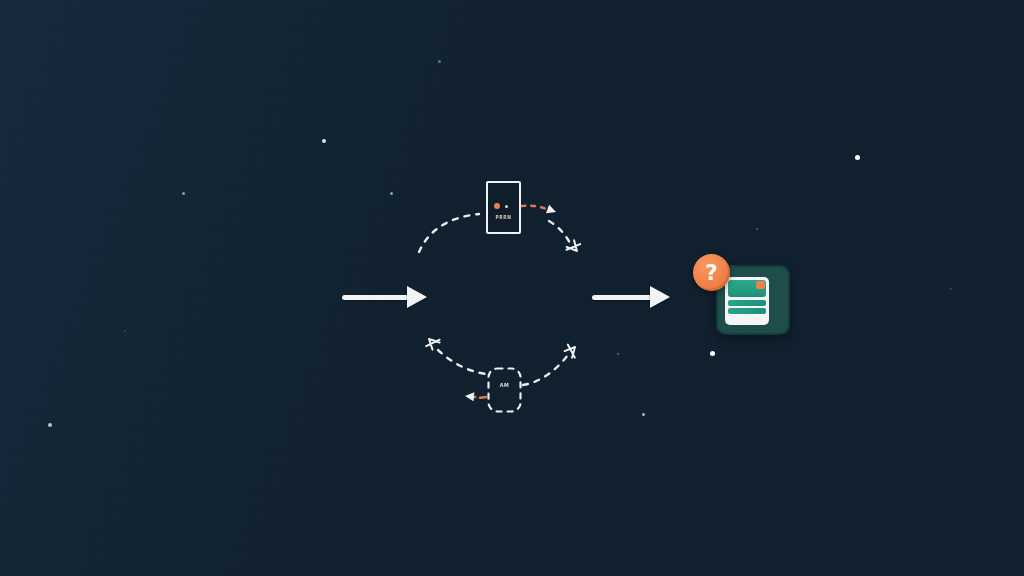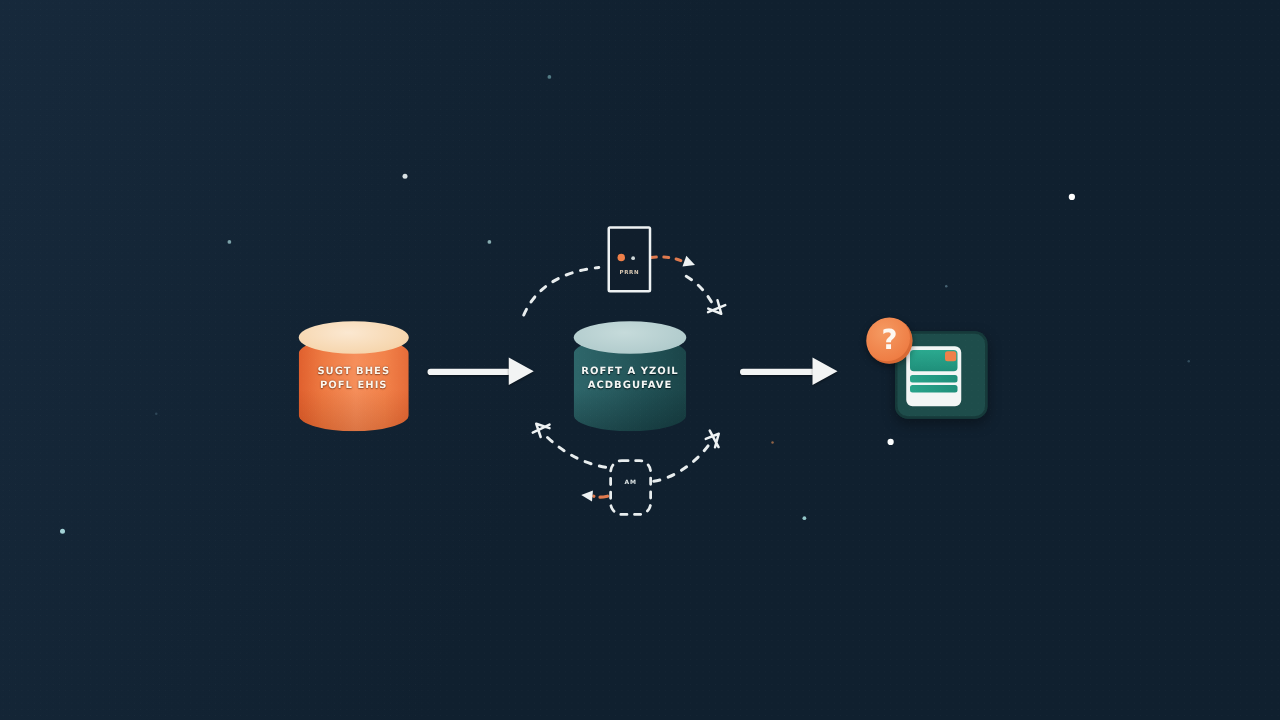--- a/index.html
+++ b/index.html
@@ -116,42 +116,26 @@
     <g transform="translate(465,396) rotate(185)">
       <path d="M0 0 L-9 -4.5 L-9 4.5 Z" fill="#eef2f3"></path>
     </g>
 
     <path d="M 523 385 C 538 383 556 371 567 356" stroke="#e8edee" stroke-width="2.4" stroke-dasharray="5 7" stroke-linecap="round"></path>
     <g transform="translate(575,347) rotate(-48)" stroke="#eef2f3" stroke-width="2" stroke-linecap="round">
       <path d="M0 0 L-10 -5 M0 0 L-10 5 M-3 -7 L-8 7"></path>
     </g>
   </svg>
 
-  <div class="cylinder" style="left:239px;top:257px;width:88px;height:88px;">
-    <div class="cyl-body orange-body"></div>
-    <div class="cyl-top orange-top"></div>
-    <div class="cyl-label orange-label" style="top:34px;">
-      <div>SUGT BHES</div>
-      <div>POFL EHIS</div>
-    </div>
-  </div>
 
   <div>
     <div class="flow-shaft" style="left:342px;top:295px;width:67px;"></div>
     <div class="flow-head" style="left:407px;top:286px;"></div>
   </div>
 
-  <div class="cylinder" style="left:459px;top:257px;width:90px;height:88px;">
-    <div class="cyl-body teal-body"></div>
-    <div class="cyl-top teal-top"></div>
-    <div class="cyl-label teal-label" style="top:34px;">
-      <div>ROFFT A YZOIL</div>
-      <div>ACDBGUFAVE</div>
-    </div>
-  </div>
 
   <div class="doc-icon">
     <span class="doc-dot-orange"></span>
     <span class="doc-dot-small"></span>
     <div class="doc-label">PRRN</div>
   </div>
 
   <div class="loop-label">AM</div>
 
   <div>

